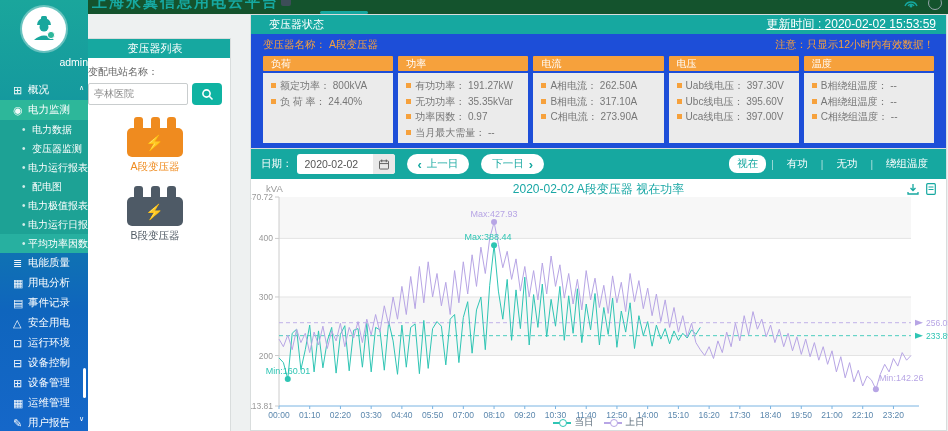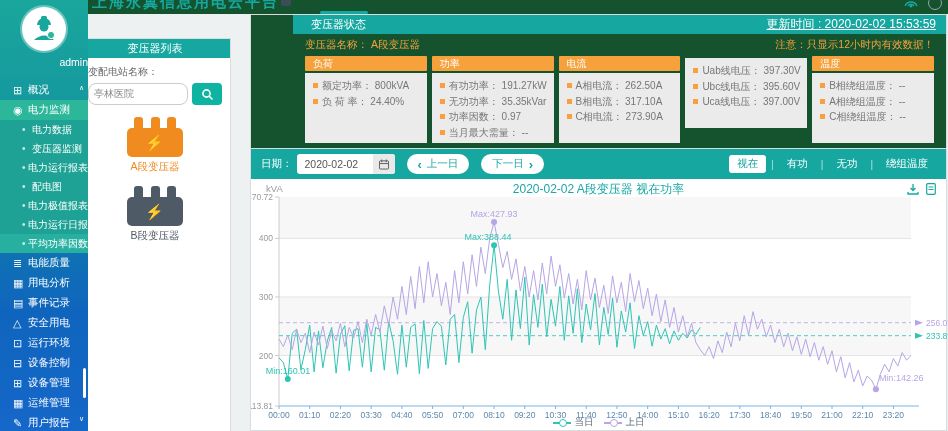--- a/index.html
+++ b/index.html
@@ -35,31 +35,31 @@
 
   
   .panel-head{height:19px;background:#16a8a0;color:#fff;font-size:11px;display:flex;align-items:center;}
 
   
   .list-panel{position:absolute;left:79px;top:14px;width:152px;height:414px;background:#fff;border:1px solid #d9dddd;box-sizing:border-box;margin-top:24px;}
   .list-panel .panel-head{justify-content:center;}
   .list-body{padding:7px 8px;}
   .fld-label{font-size:10px;color:#666;margin-bottom:4px;}
   .search-row{display:flex;}
-  .search-row input{flex:1;width:92px;height:22px;border:1px solid #c9cdce;border-radius:8px;font-size:10px;color:#888;padding:0 5px;box-sizing:border-box;font-family:"Liberation Sans",sans-serif;}
+  .search-row input{flex:1;width:92px;height:22px;border:1px solid #c9cdce;border-radius:2px;font-size:10px;color:#888;padding:0 5px;box-sizing:border-box;font-family:"Liberation Sans",sans-serif;}
   .search-btn{width:30px;height:22px;margin-left:4px;background:#0fb3a2;border:none;border-radius:4px;display:flex;align-items:center;justify-content:center;cursor:pointer;}
   .tx{margin-top:12px;text-align:center;cursor:pointer;}
   .tx-icon{width:56px;margin:0 auto;}
   .studs{display:flex;justify-content:space-between;padding:0 7px;}
   .stud{width:9px;height:11px;border-radius:3px 3px 0 0;}
   .tx-body{height:29px;border-radius:5px;display:flex;align-items:center;justify-content:center;font-size:15px;}
   .tx-name{font-size:10.5px;margin-top:3px;}
 
   
-  .status-panel{position:absolute;left:250px;top:14px;width:697px;height:143px;background:#14532d;border:1px solid #d9dddd;box-sizing:border-box;padding-left:42px;}
+  .status-panel{position:absolute;left:250px;top:14px;width:697px;height:143px;background:#1d4ed8;border:1px solid #d9dddd;box-sizing:border-box;}
   .status-panel .panel-head{justify-content:space-between;padding:0 10px 0 18px;}
   .upd{font-size:12px;text-decoration:underline;}
   .name-row{display:flex;justify-content:space-between;align-items:center;height:18px;padding:0 12px;margin-top:2px;}
   .name-row .nm, .name-row .notice{color:#f6a13c;font-size:10.5px;}
   .cards{display:flex;gap:5px;margin:2px 12px 0 12px;}
   .card{flex:1;min-width:0;}
   .card-head{height:15px;background:#f6a13c;color:#fff;font-size:10px;line-height:15px;padding-left:8px;border-radius:1px;}
   .card-body{background:#ebebeb;height:70px;margin-top:2px;padding:5px 0 0 8px;box-sizing:border-box;}
   .ci{font-size:10px;color:#777;line-height:15.5px;white-space:nowrap;}
   .ci .bullet{display:inline-block;width:5px;height:5px;background:#f6a13c;margin-right:4px;vertical-align:1px;}
@@ -67,21 +67,21 @@
   
   .chart-panel{position:absolute;left:250px;top:148px;width:697px;height:283px;background:#fff;border:1px solid #d9dddd;box-sizing:border-box;}
   .chart-toolbar{height:30px;background:#16a8a0;display:flex;align-items:center;padding:0 10px;}
   .dt-label{color:#fff;font-size:10.5px;}
   .date-box{display:flex;align-items:center;background:#fff;border-radius:3px;height:20px;margin-left:4px;overflow:hidden;cursor:pointer;}
   .date-text{padding:0 8px;font-size:10.5px;color:#555;width:60px;}
   .cal-btn{width:22px;height:20px;background:#e9e9e9;border-left:1px solid #d5d5d5;display:flex;align-items:center;justify-content:center;border:none;cursor:pointer;}
   .nav-btn{background:#fff;color:#16a8a0;border:none;border-radius:11px;height:20px;padding:0 11px;display:flex;align-items:center;font-size:10.5px;margin-left:12px;gap:5px;cursor:pointer;}
   .nav-btn .chev{font-size:13px;font-weight:bold;line-height:1;}
   .modes{margin-left:auto;display:flex;align-items:center;}
-  .mode{color:#fff;font-size:10.5px;padding:2px 8px;border-radius:3px;cursor:pointer;}
+  .mode{color:#fff;font-size:10.5px;padding:2px 8px;border-radius:8px;cursor:pointer;}
   .mode.active{background:#fff;color:#16a8a0;}
   .msep{color:rgba(255,255,255,.65);font-size:10px;margin:0 5px;}
 
   .chart-body{position:relative;height:253px;}
   .unit{position:absolute;left:15px;top:4px;font-size:9.5px;color:#999;}
   .chart-title{position:absolute;left:0;right:0;top:2px;text-align:center;color:#19a7a5;font-size:12px;}
   .chart-icons{position:absolute;right:10px;top:4px;display:flex;gap:7px;}
   #chart-svg{position:absolute;left:0;top:12px;}
   #chart-svg text{font-family:"Liberation Sans",sans-serif;}
   .legend{position:absolute;left:0;right:0;bottom:3px;display:flex;justify-content:center;gap:10px;align-items:center;}
@@ -272,20 +272,21 @@
         </div>
         <div class="card">
           <div class="card-head">电流</div>
           <div class="card-body">
             <div class="ci"><span class="bullet"></span>A相电流： 262.50A</div>
             <div class="ci"><span class="bullet"></span>B相电流： 317.10A</div>
             <div class="ci"><span class="bullet"></span>C相电流： 273.90A</div>
           </div>
         </div>
         <div class="card">
+          <div class="card-head">电压</div>
           <div class="card-body">
             <div class="ci"><span class="bullet"></span>Uab线电压： 397.30V</div>
             <div class="ci"><span class="bullet"></span>Ubc线电压： 395.60V</div>
             <div class="ci"><span class="bullet"></span>Uca线电压： 397.00V</div>
           </div>
         </div>
         <div class="card">
           <div class="card-head">温度</div>
           <div class="card-body">
             <div class="ci"><span class="bullet"></span>B相绕组温度： --</div>

